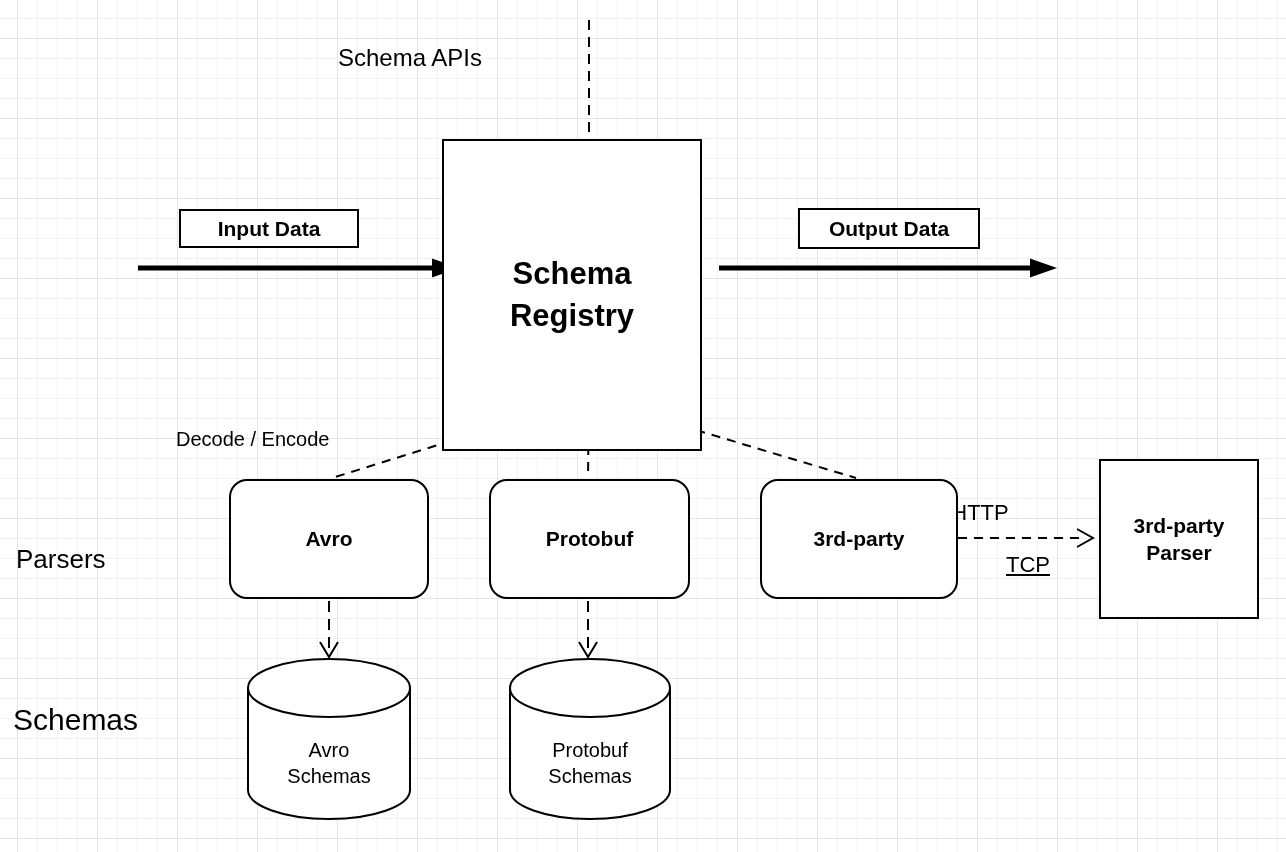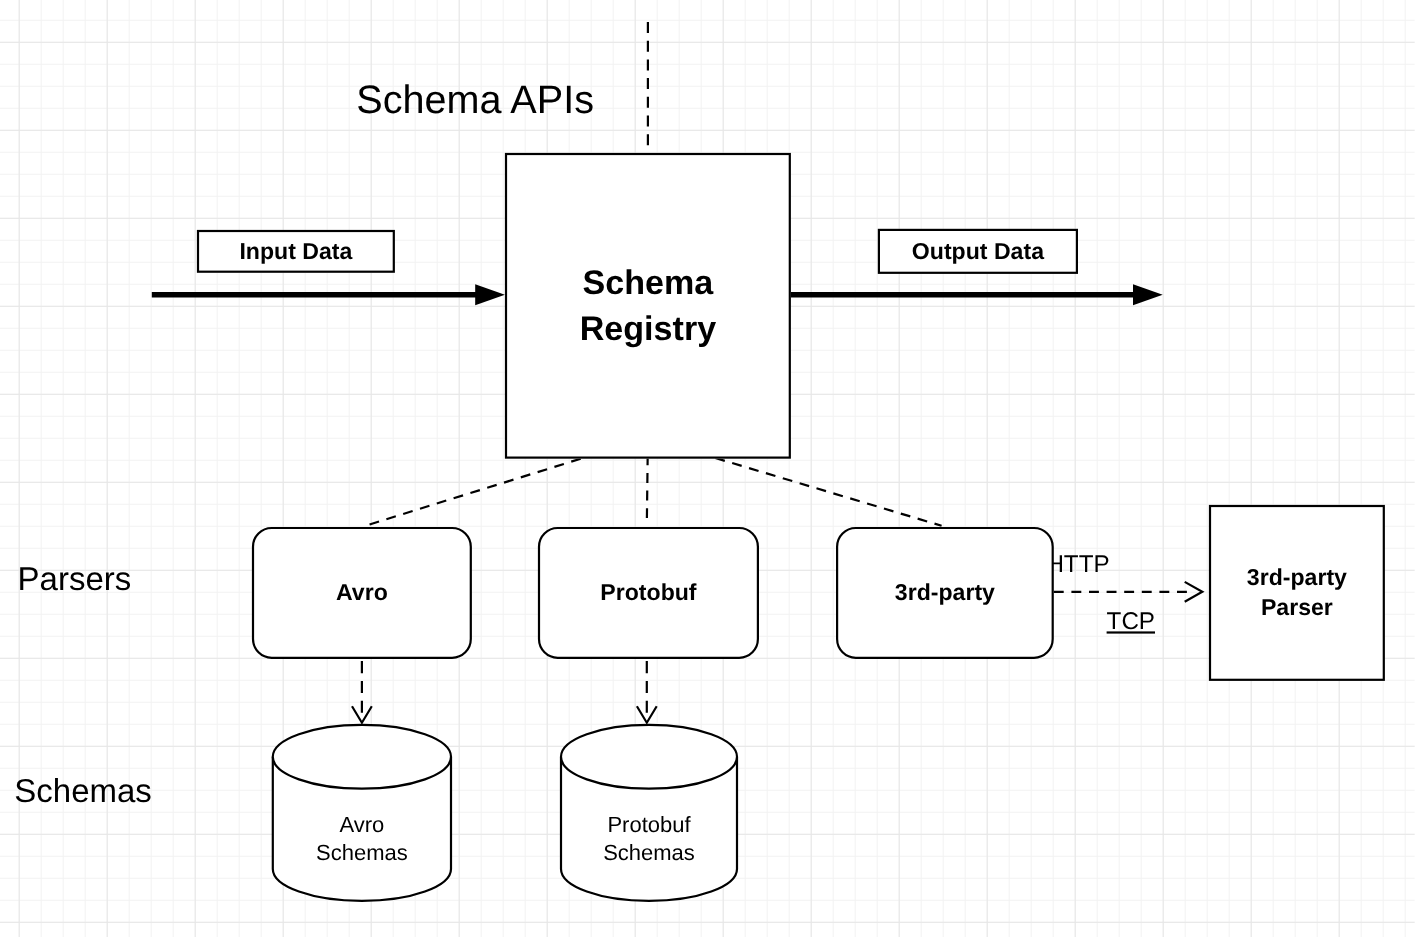--- a/index.html
+++ b/index.html
@@ -37,21 +37,21 @@
     border: 2px solid #000;
     display: flex;
     align-items: center;
     justify-content: center;
     text-align: center;
     font-weight: bold;
   }
   .rounded { border-radius: 18px; }
   .multiline { white-space: pre-line; }
   #box-registry {
-    left: 459px; top: 139px; width: 260px; height: 278px;
+    left: 442px; top: 139px; width: 260px; height: 312px;
     font-size: 31px; line-height: 42px;
   }
   .flow-label-box {
     background: #ffffff;
     border: 2px solid #000;
     display: flex;
     align-items: center;
     justify-content: center;
     font-weight: bold;
     font-size: 21px;
@@ -65,29 +65,29 @@
   #box-avro     { left: 229px; width: 200px; }
   #box-protobuf { left: 489px; width: 201px; }
   #box-3rdparty { left: 760px; width: 198px; }
   #box-parser {
     left: 1099px; top: 459px; width: 160px; height: 160px;
     font-size: 21px; line-height: 27px;
   }
   .free-label { z-index: 2; }
   #label-schema-apis {
     left: 280px; top: 44px; width: 260px;
-    font-size: 36px; text-align: right; margin-top: 26px;
+    font-size: 24px; text-align: center;
   }
   #label-decode-encode {
     left: 176px; top: 428px; width: 200px;
     font-size: 20px;
   }
   #label-parsers {
-    left: 16px; top: 510px; width: 160px;
-    font-size: 30px;
+    left: 16px; top: 544px; width: 160px;
+    font-size: 26px;
   }
   #label-schemas {
     left: 13px; top: 703px; width: 170px;
     font-size: 30px;
   }
   .protocol-label {
     width: 96px; text-align: center;
     font-size: 22px;
   }
   #label-http { left: 932px; top: 500px; }
@@ -131,20 +131,21 @@
     <path d="M579,642 L588,657 L597,642" fill="none" stroke="#000" stroke-width="2"></path>
 
     <path d="M248,688 L248,790 A81,29 0 0 0 410,790 L410,688" fill="#ffffff" stroke="#000" stroke-width="2"></path>
     <ellipse cx="329" cy="688" rx="81" ry="29" fill="#ffffff" stroke="#000" stroke-width="2"></ellipse>
 
     <path d="M510,688 L510,790 A80,29 0 0 0 670,790 L670,688" fill="#ffffff" stroke="#000" stroke-width="2"></path>
     <ellipse cx="590" cy="688" rx="80" ry="29" fill="#ffffff" stroke="#000" stroke-width="2"></ellipse>
   </svg>
 
   <div class="free-label" id="label-schema-apis">Schema APIs</div>
+  <div class="free-label" id="label-decode-encode">Decode / Encode</div>
   <div class="free-label" id="label-parsers">Parsers</div>
   <div class="free-label" id="label-schemas">Schemas</div>
   <div class="free-label protocol-label" id="label-http">HTTP</div>
   <div class="free-label protocol-label" id="label-tcp">TCP</div>
 
   <div class="flow-label-box" id="box-input">Input Data</div>
   <div class="flow-label-box" id="box-output">Output Data</div>
 
   <div class="node multiline" id="box-registry">Schema
 Registry</div>

